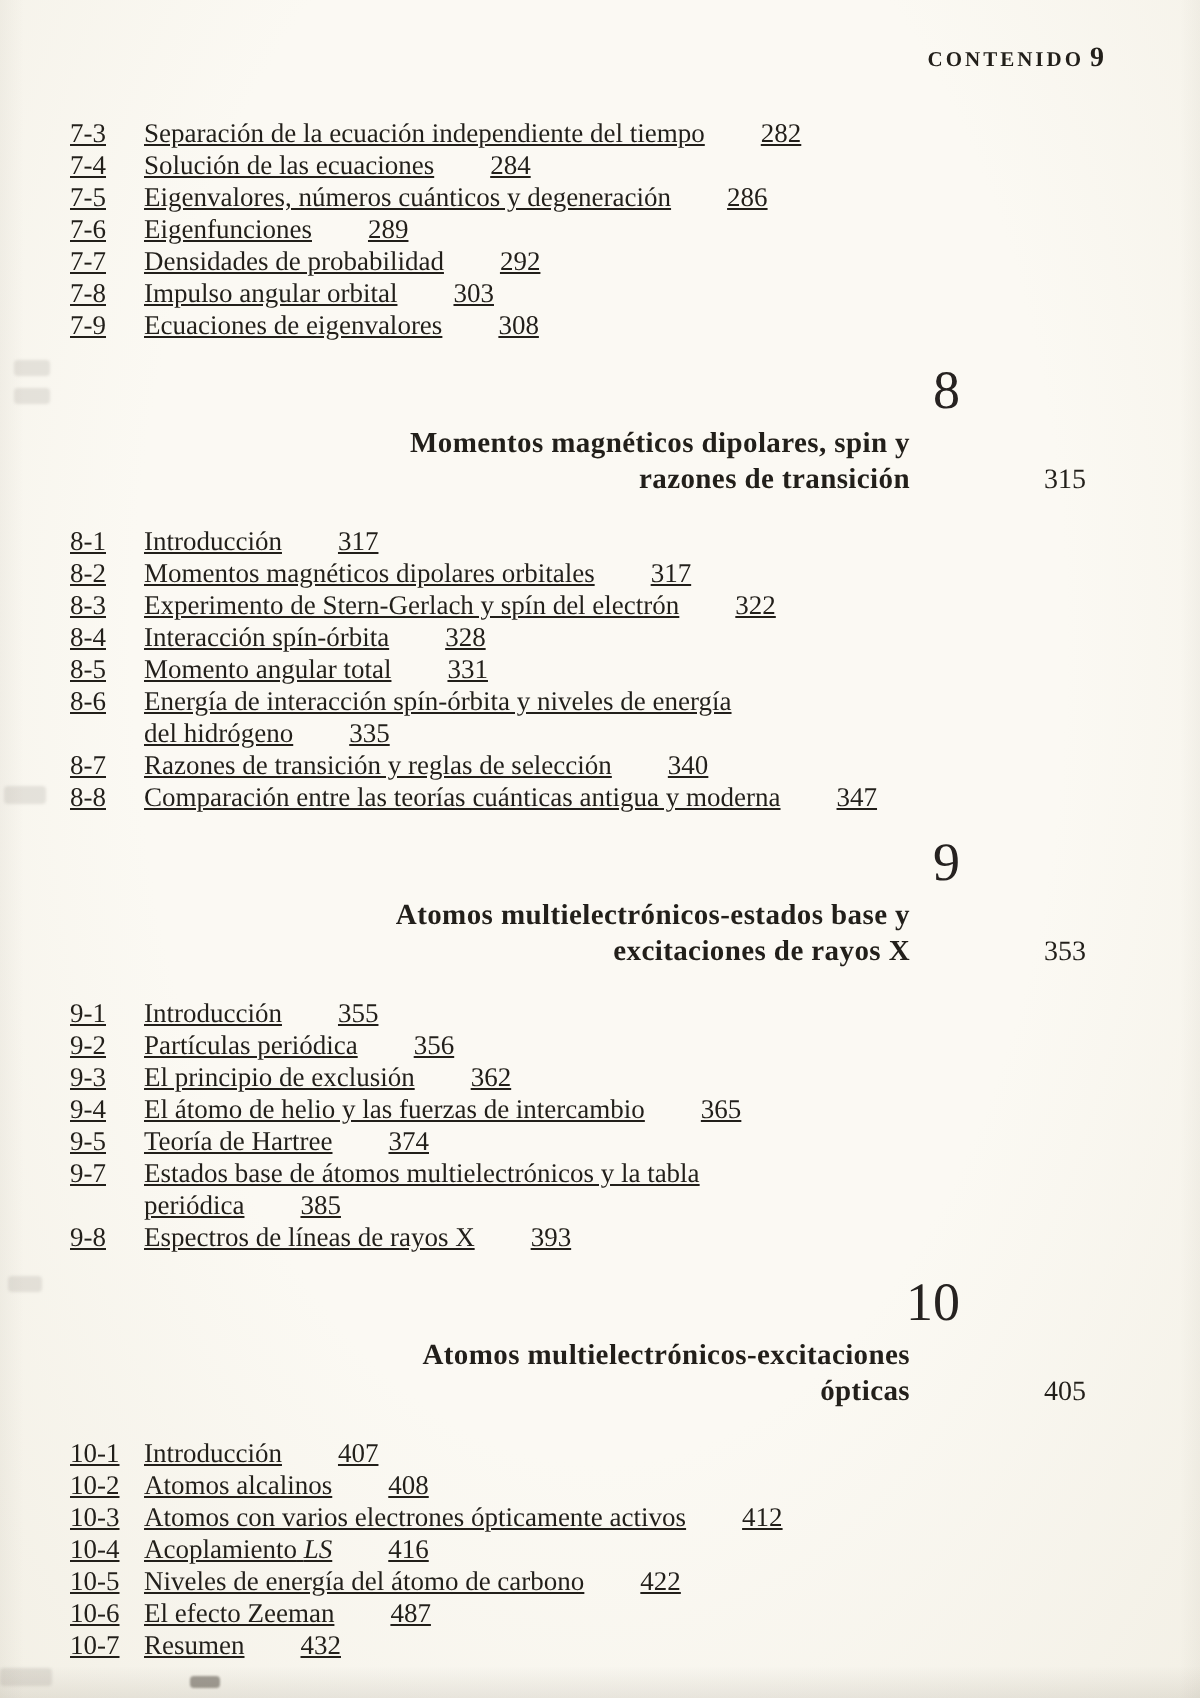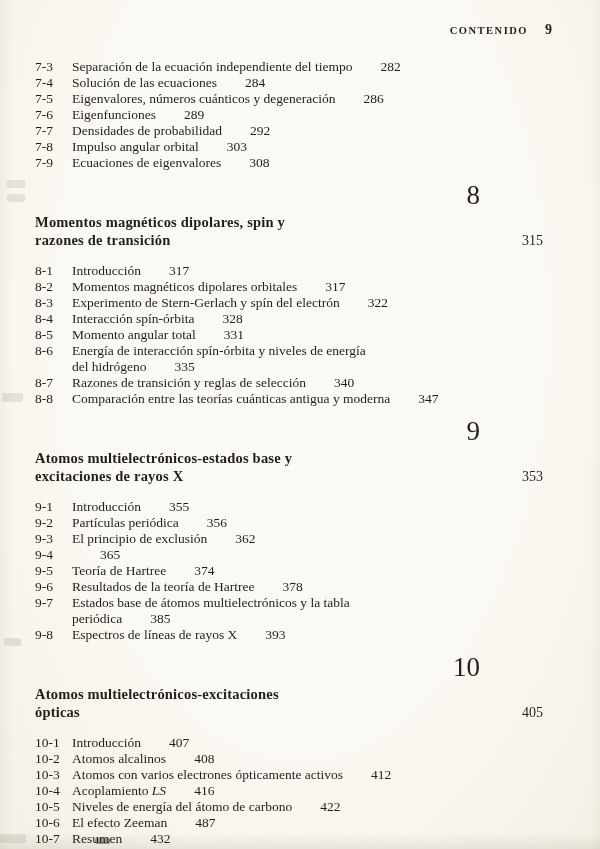--- a/index.html
+++ b/index.html
@@ -8,33 +8,33 @@
     font-family: "Liberation Serif", "DejaVu Serif", serif;
     color:#221f1a;
     background:
       linear-gradient(to top, rgba(115,105,90,0.12), rgba(115,105,90,0) 16px),
       linear-gradient(to right, rgba(115,105,90,0.06), rgba(115,105,90,0) 12px),
       linear-gradient(to left, rgba(115,105,90,0.05), rgba(115,105,90,0) 10px),
       radial-gradient(ellipse at 50% 38%, #fbf9f3 55%, #f3f0e6 100%);
     position:relative;
     overflow:hidden;
   }
-  .header { display:flex; justify-content:flex-end; align-items:baseline; gap:17px; padding:22px 48px 0 0; }
+  .header { display:flex; justify-content:flex-end; align-items:baseline; gap:3px; padding:22px 48px 0 0; }
   .header-label { font-size:10.5px; font-weight:bold; letter-spacing:1.5px; }
   .header-page { font-size:14px; font-weight:bold; }
   .toc { padding-left:35px; }
   .toc-block { margin-top:14px; }
   .toc-block.first { margin-top:21px; }
-  .row { display:flex; align-items:flex-start; font-size:13.5px; line-height:16px; }
+  .row { display:flex; align-items:flex-start; font-size:13.5px; line-height:16px;text-decoration:underline; }
   .num { flex:0 0 37px; }
   .pg { margin-left:28px; }
   .chapter { margin-top:9px; }
   .ch-num { text-align:right; padding-right:120px; font-size:27px; line-height:30px; color:#262220; }
   .ch-head { position:relative; margin-top:3px; }
-  .ch-title { padding-right:145px; font-weight:bold; font-size:14.5px; line-height:18px; letter-spacing:0.2px; }
+  .ch-title { text-align:right; padding-right:145px; font-weight:bold; font-size:14.5px; line-height:18px; letter-spacing:0.2px; }
   .ch-page { position:absolute; right:57px; bottom:0; font-weight:normal; font-size:14px; }
   .mark { position:absolute; background:rgba(95,88,75,0.13); filter:blur(0.7px); border-radius:2px; }
   .mark.dark { background:rgba(55,48,40,0.45); filter:blur(0.4px); }
   i { font-style:italic; }
 </style>
 </head>
 <body>
 
 <div class="header">
   <span class="header-label">CONTENIDO</span>
@@ -161,31 +161,27 @@
         <span class="title">Partículas periódica</span>
         <span class="pg">356</span>
       </div>
     <div class="row">
         <span class="num">9-3</span>
         <span class="title">El principio de exclusión</span>
         <span class="pg">362</span>
       </div>
     <div class="row">
         <span class="num">9-4</span>
+        <span class="title">El átomo de helio y las fuerzas de intercambio</span>
         <span class="pg">365</span>
       </div>
     <div class="row">
         <span class="num">9-5</span>
         <span class="title">Teoría de Hartree</span>
         <span class="pg">374</span>
-      </div>
-    <div class="row">
-        <span class="num">9-6</span>
-        <span class="title">Resultados de la teoría de Hartree</span>
-        <span class="pg">378</span>
       </div>
     <div class="row">
         <span class="num">9-7</span>
         <span class="title">Estados base de átomos multielectrónicos y la tabla</span>
       </div>
     <div class="row">
         <span class="num"></span>
         <span class="title">periódica</span>
         <span class="pg">385</span>
       </div>

